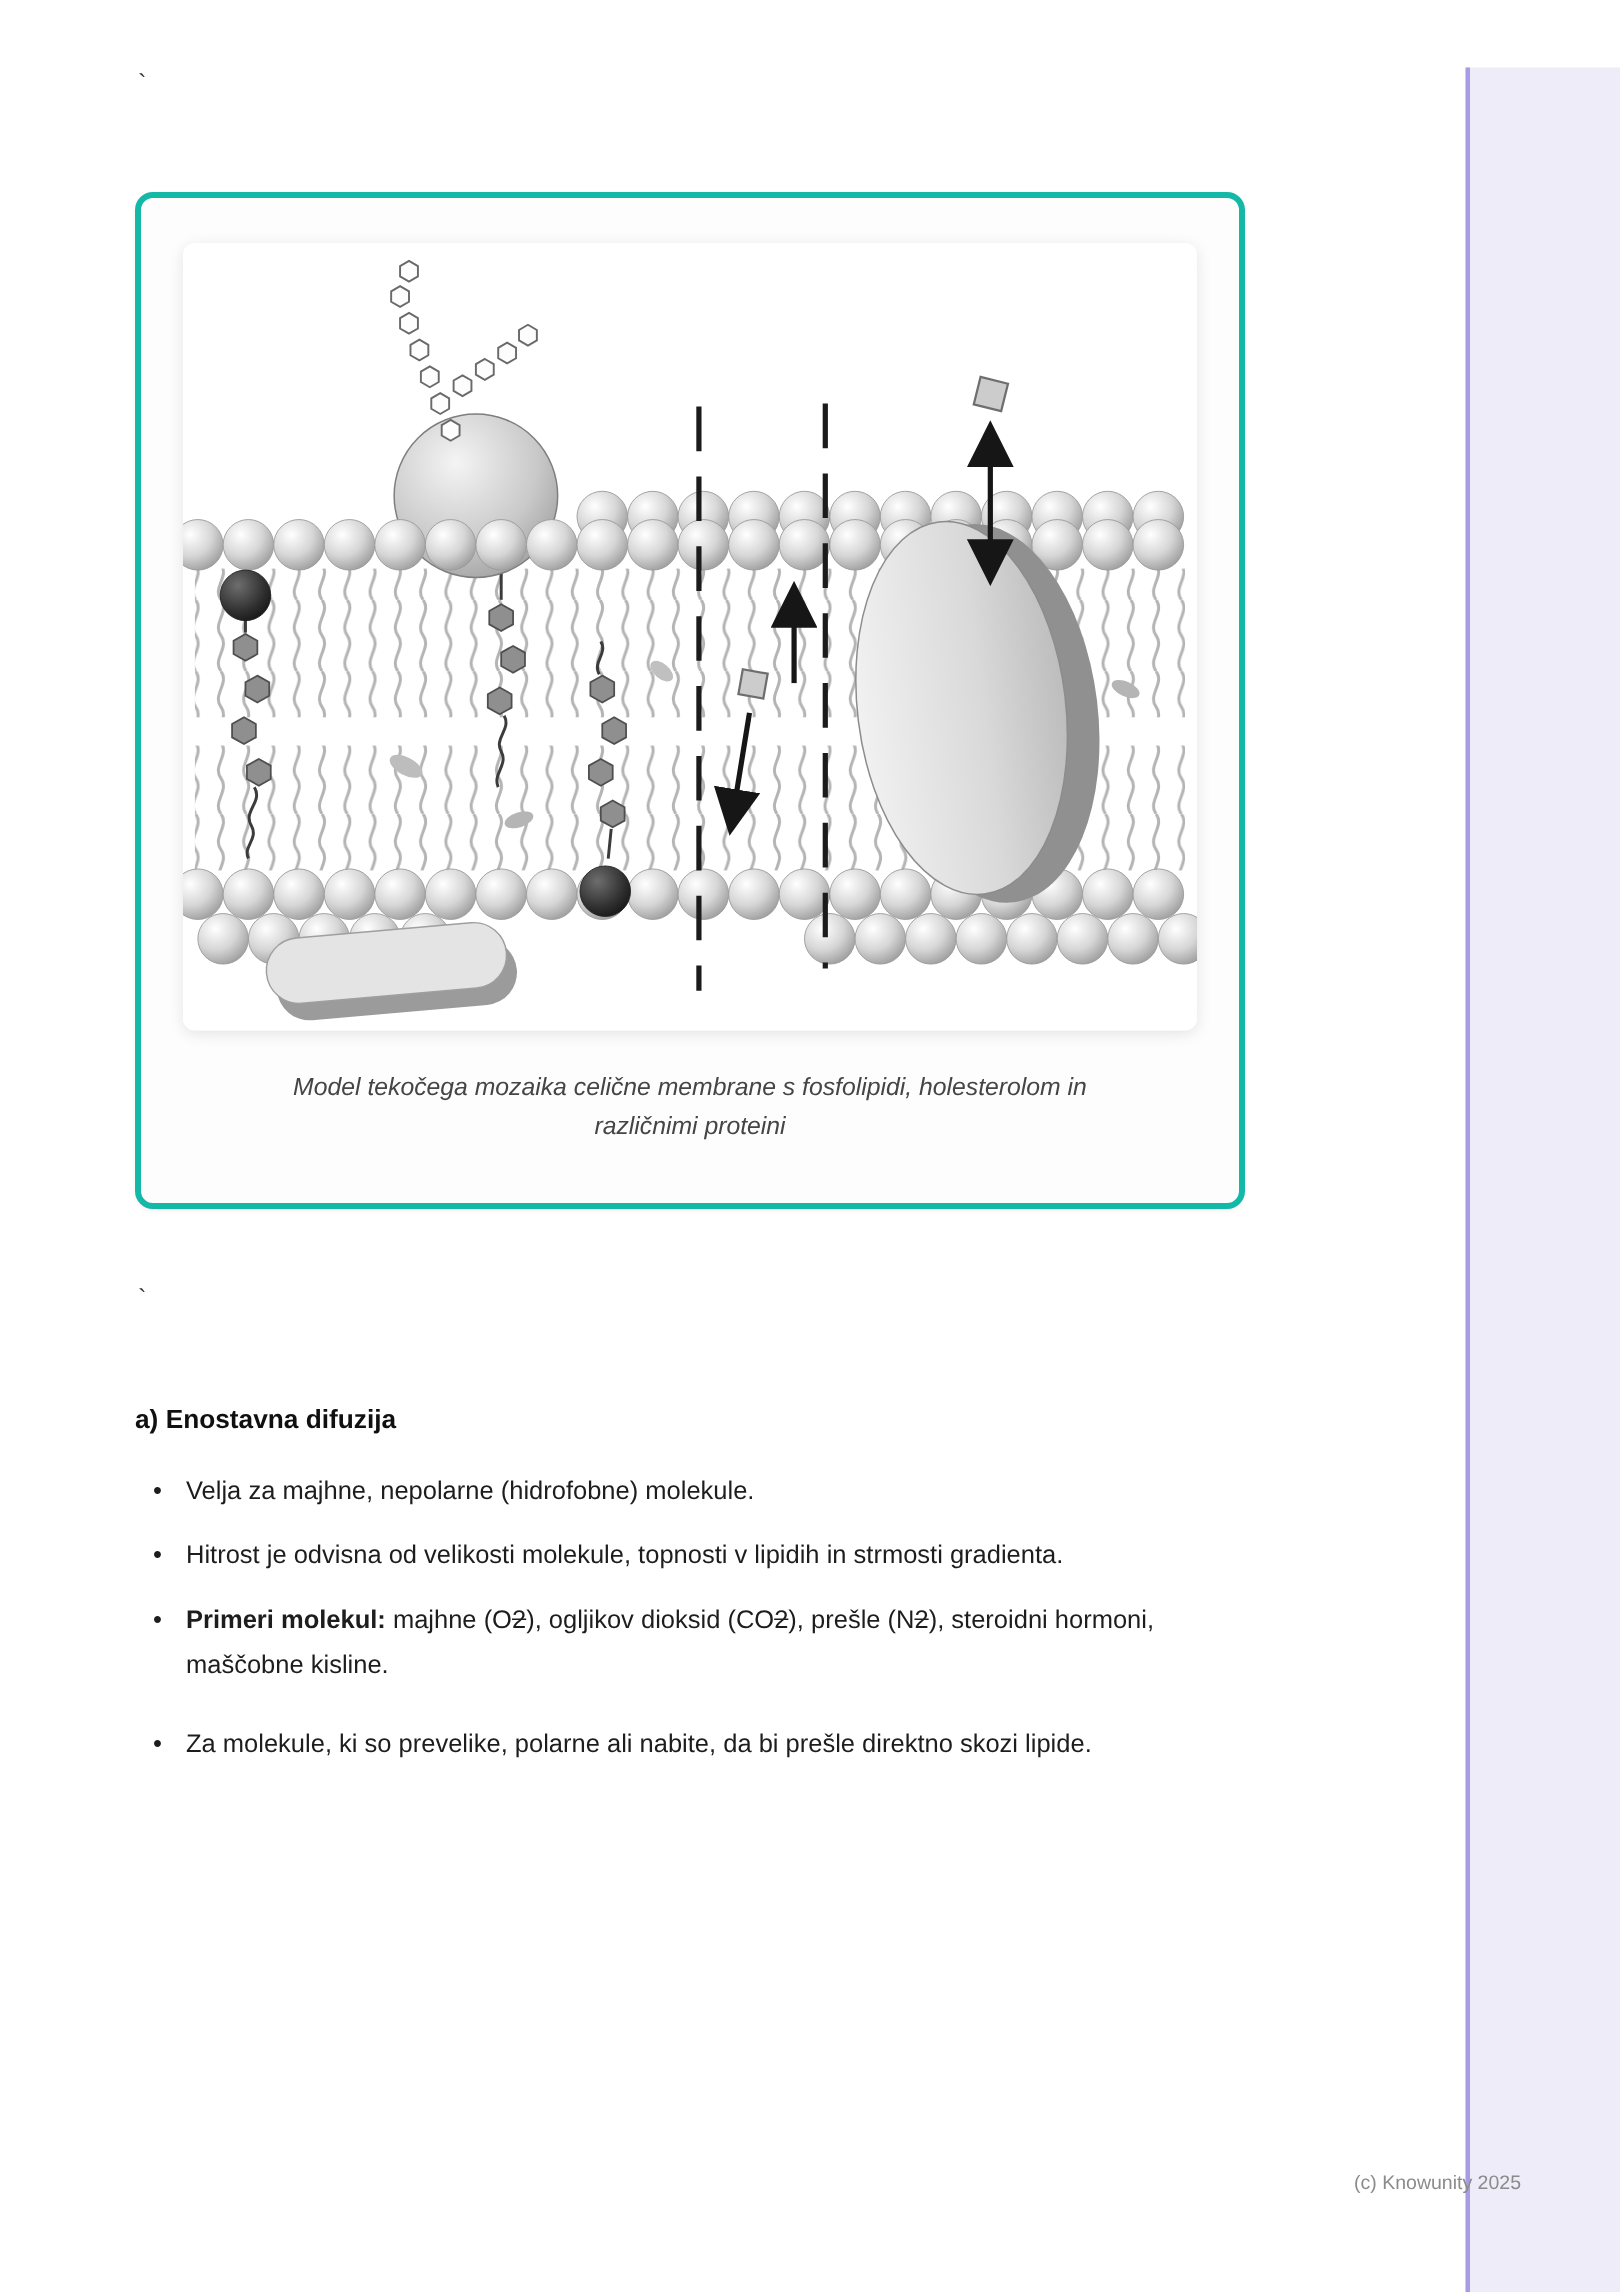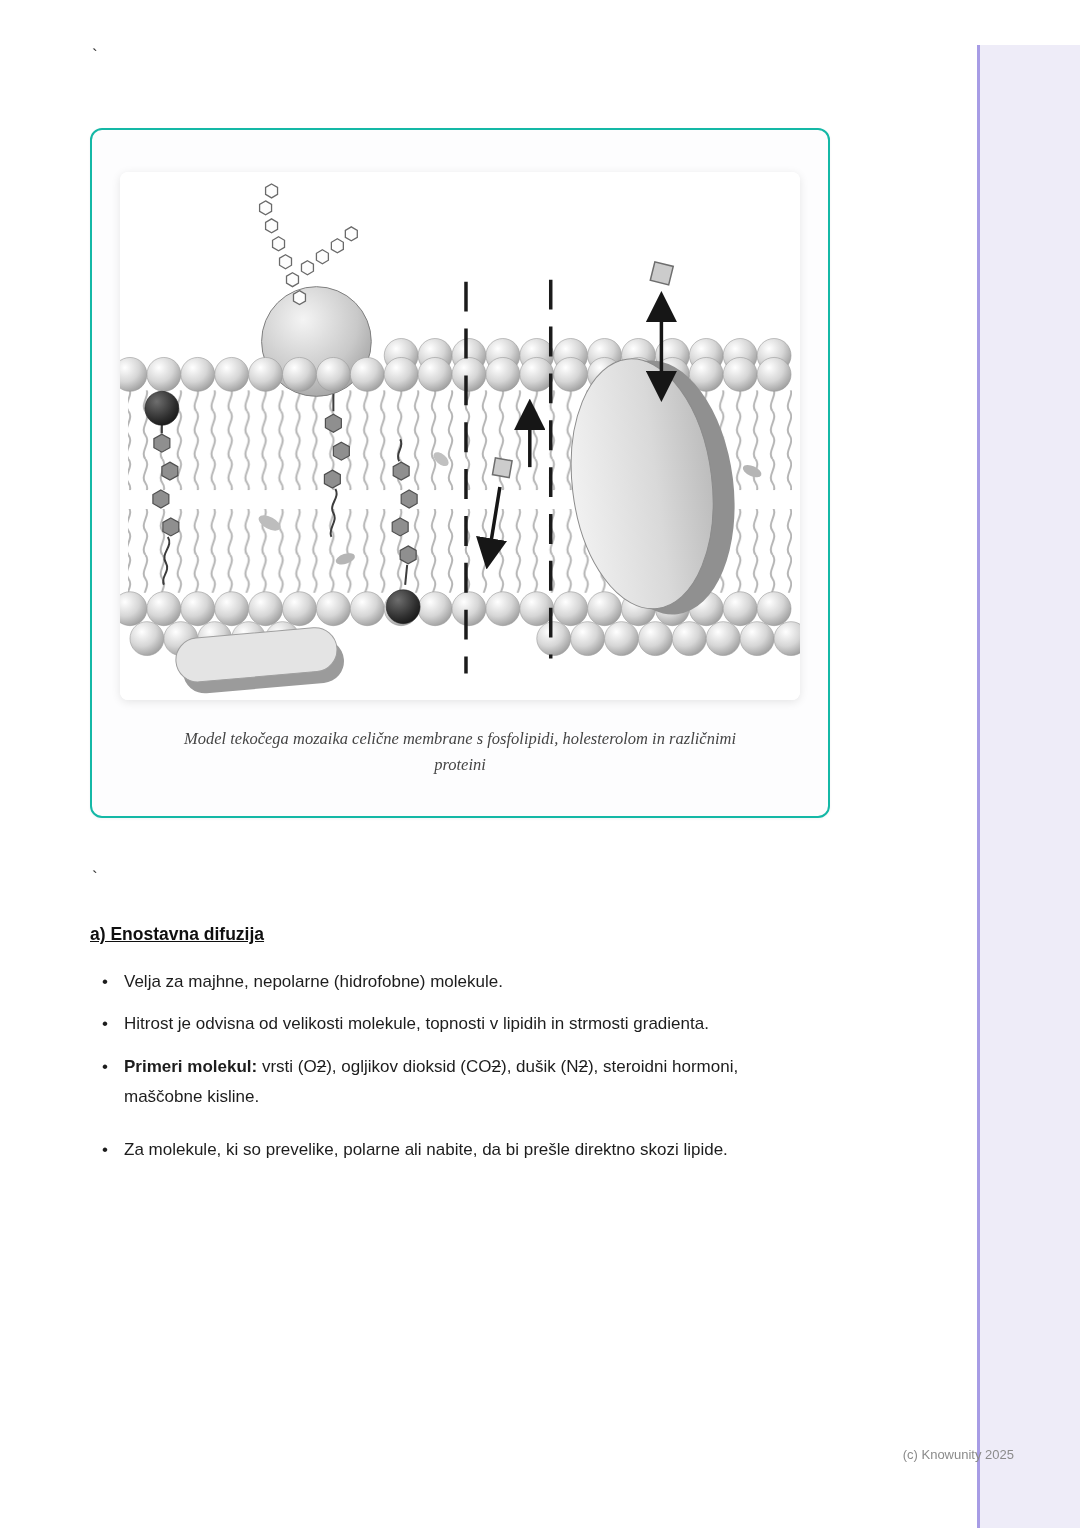--- a/index.html
+++ b/index.html
@@ -13,37 +13,37 @@
     border-left:3px solid var(--side-strip-edge, #a79ce5);
     z-index:1;
   }
 
   .stray-mark { position:absolute; left:92px; font-size:17px; color:#333; }
   .stray-mark.top { top:46px; }
 
   .content { position:absolute; top:128px; left:90px; width:740px; z-index:2; }
 
   .figure-card {
-    border:2px solid #14b8a6; border-radius:12px; background:#fdfdfe;
-    padding:42px 28px 36px; box-shadow:0 1px 3px rgba(40,40,80,.05);font-family:Liberation Serif, serif;
+    border:4px solid #14b8a6; border-radius:12px; background:#fdfdfe;
+    padding:30px 28px 36px; box-shadow:0 1px 3px rgba(40,40,80,.05);
   }
   .figure-image {
     background:#fff; border-radius:8px; overflow:hidden;
     box-shadow:0 2px 10px rgba(0,0,0,.10);
   }
   .figure-image svg { display:block; width:100%; height:auto; }
   .figure-caption {
     margin:26px auto 2px; max-width:570px; text-align:center;
     font-style:italic; font-size:16.5px; line-height:1.55; color:#454545;
   }
 
   .stray-mark-mid { margin:50px 0 0 2px; font-size:17px; color:#333; }
 
   h3.section-heading { font-size:17.5px; font-weight:bold; color:#101010; margin:40px 0 0; }
-  h3.section-heading.first { margin-top:36px;text-decoration:underline; }
+  h3.section-heading.first { margin-top:60px; }
 
   ul.bullets { list-style:none; margin:22px 0 0; padding:0; }
   ul.bullets li {
     position:relative; padding-left:34px; margin-bottom:12px;
     font-size:17px; line-height:1.8; color:#1d1d1d; max-width:700px;
   }
   ul.bullets li::before { content:"•"; position:absolute; left:12px; top:0; font-size:17px; color:#1d1d1d; }
   .strike { text-decoration: line-through; }
   strong { font-weight:700; }
 
@@ -269,21 +269,21 @@
 
     <h3 class="section-heading first">a) Enostavna difuzija</h3>
     <ul class="bullets">
       <li>
         <span>Velja za majhne, nepolarne (hidrofobne) molekule.</span>
       </li>
       <li>
         <span>Hitrost je odvisna od velikosti molekule, topnosti v lipidih in strmosti gradienta.</span>
       </li>
       <li>
-        <strong>Primeri molekul:</strong><span> vrsti (O</span><span class="strike">2</span><span>), ogljikov dioksid (CO</span><span class="strike">2</span><span>), dušik (N</span><span class="strike">2</span><span>), steroidni hormoni, maščobne kisline.</span>
+        <strong>Primeri molekul:</strong><span> majhne (O</span><span class="strike">2</span><span>), ogljikov dioksid (CO</span><span class="strike">2</span><span>), prešle (N</span><span class="strike">2</span><span>), steroidni hormoni, maščobne kisline.</span>
       </li>
     </ul>
 
     <ul class="bullets">
       <li>
         <span>Za molekule, ki so prevelike, polarne ali nabite, da bi prešle direktno skozi lipide.</span>
       </li>
     </ul>
 
   </div>

